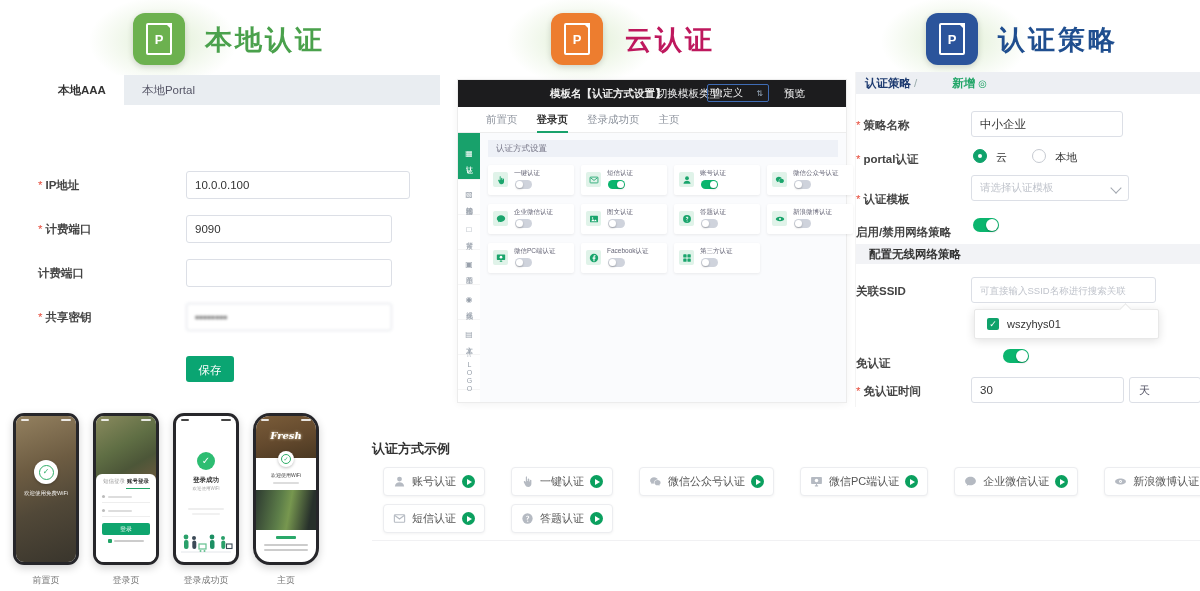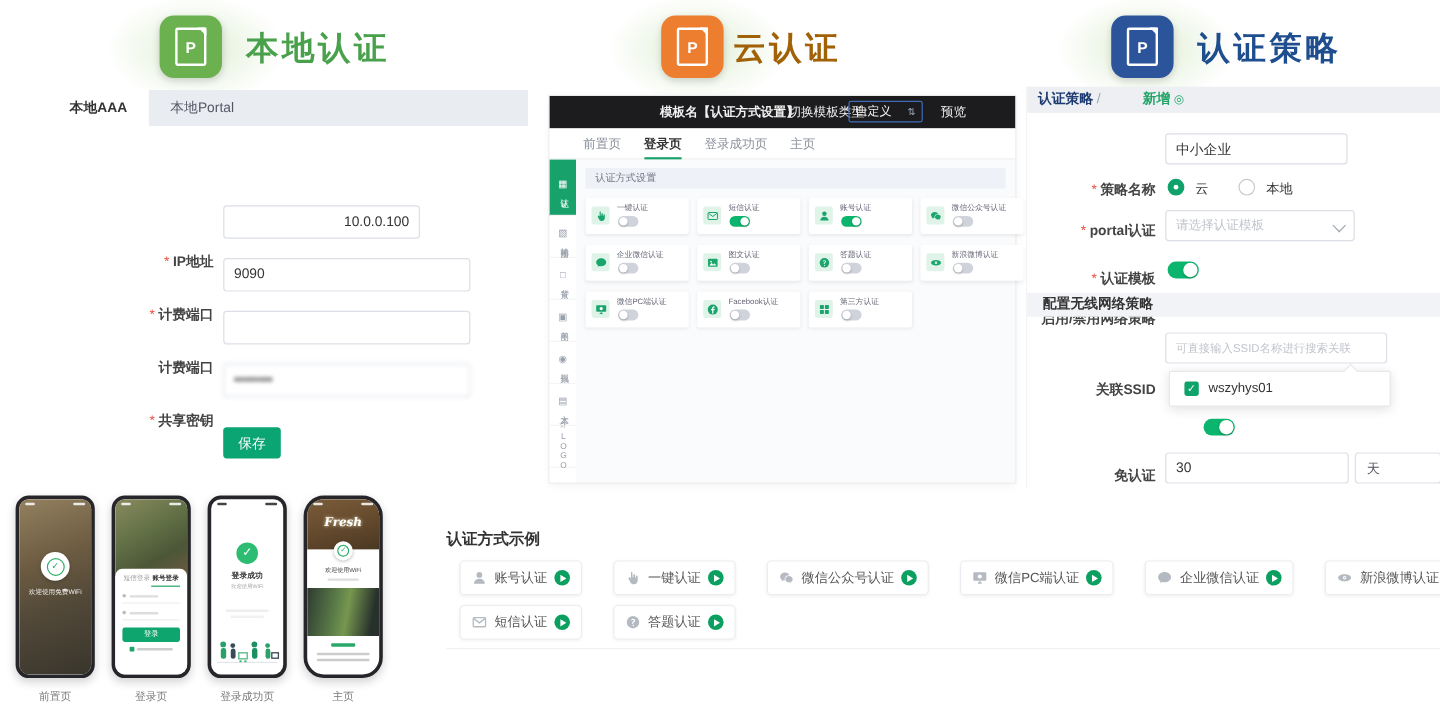--- a/index.html
+++ b/index.html
@@ -8,21 +8,21 @@
   
   .hicon{position:absolute;width:52px;height:52px;border-radius:12px;display:flex;align-items:center;justify-content:center;box-shadow:0 2px 6px rgba(0,0,0,.15);}
   .hglow{position:absolute;width:150px;height:90px;border-radius:50%;background:radial-gradient(ellipse at center,rgba(150,200,110,.30),rgba(150,200,110,0) 70%);}
   .doc{position:relative;width:22px;height:28px;border:2px solid #fff;border-radius:2px;display:flex;align-items:center;justify-content:center;}
   .doc .p{color:#fff;font-weight:bold;font-size:13px;}
   .doc .fold{position:absolute;top:-2px;right:-2px;width:0;height:0;border-left:7px solid transparent;border-top:7px solid #fff;}
   .htitle{position:absolute;font-size:27px;font-weight:bold;letter-spacing:3px;}
   
   .input{position:absolute;border:1px solid #dcdfe6;border-radius:3px;background:#fff;font-size:11.5px;color:#333;padding:0 8px;font-family:inherit;box-sizing:border-box;outline:none;}
   .input::placeholder{color:#c0c4cc;}
-  .flabel{position:absolute;font-size:11.5px;color:#555;text-align:right;white-space:nowrap;margin-top:33px;}
+  .flabel{position:absolute;font-size:11.5px;color:#555;white-space:nowrap;}
   .flabel b{color:#444;font-weight:600;}
   .star{color:#e74c3c;margin-right:3px;}
   .btn-green{position:absolute;background:#0aa572;color:#fff;border:none;border-radius:3px;font-size:11.5px;text-align:center;line-height:26px;cursor:pointer;font-family:inherit;}
   .toggle{display:inline-block;width:26px;height:14px;border-radius:8px;background:#cfd3dc;position:relative;cursor:pointer;}
   .toggle::after{content:'';position:absolute;width:12px;height:12px;border-radius:50%;background:#fff;top:1px;left:1px;box-shadow:0 1px 2px rgba(0,0,0,.25);}
   .toggle.on{background:#0bb56e;}
   .toggle.on::after{left:auto;right:1px;}
   .toggle.sm{width:17px;height:9px;border-radius:5px;}
   .toggle.sm::after{width:7px;height:7px;}
   .radio{display:inline-block;width:12px;height:12px;border-radius:50%;border:1px solid #c6cad1;background:#fff;position:relative;vertical-align:-2px;cursor:pointer;}
@@ -113,41 +113,41 @@
       </span>
   </div>
   <div class="htitle" style="left:205px;top:22px;color:#4aa14c;">本地认证</div>
 
   <div class="ltabbar">
     <div class="ltab active">本地AAA</div>
     <div class="ltab">本地Portal</div>
   </div>
 
   <div class="flabel" style="left:38px;top:178px;width:140px;"><span class="star">*</span><b>IP地址</b></div>
-  <input class="input" style="left: 186px; top: 171px; width: 164px; height: 28px; text-align: right;" value="10.0.0.100">
+  <input class="input" style="left: 186px; top: 171px; width: 224px; height: 28px;" value="10.0.0.100">
 
   <div class="flabel" style="left:38px;top:222px;width:140px;"><span class="star">*</span><b>计费端口</b></div>
   <input class="input" style="left: 186px; top: 215px; width: 206px; height: 28px;" value="9090">
 
   <div class="flabel" style="left:38px;top:266px;width:140px;"><b>计费端口</b></div>
   <input class="input" style="left: 186px; top: 259px; width: 206px; height: 28px;" value="">
 
   <div class="flabel" style="left:38px;top:310px;width:140px;"><span class="star">*</span><b>共享密钥</b></div>
   <input class="input blurval" style="left: 186px; top: 303px; width: 206px; height: 28px;" value="••••••••">
 
   <button class="btn-green" style="left:186px;top:356px;width:48px;height:26px;">保存</button>
 
   <div class="hglow" style="left:506px;top:-4px;"></div>
   <div class="hicon" style="left:551px;top:13px;background:#ed7d2f;">
     <span class="doc">
         <span class="fold"></span>
         <span class="p">P</span>
       </span>
   </div>
-  <div class="htitle" style="left:611px;top:22px;color:#a16207;">云认证</div>
+  <div class="htitle" style="left:625px;top:22px;color:#be185d;">云认证</div>
 
   <div class="shot">
     <div class="shot-top">
       <span class="tname">模板名【认证方式设置】</span>
       <span class="tswitch">切换模板类型:</span>
       <span class="tselect">
         <span>自定义</span>
         <span class="tsort">⇅</span>
       </span>
       <span class="tpreview">预览</span>

